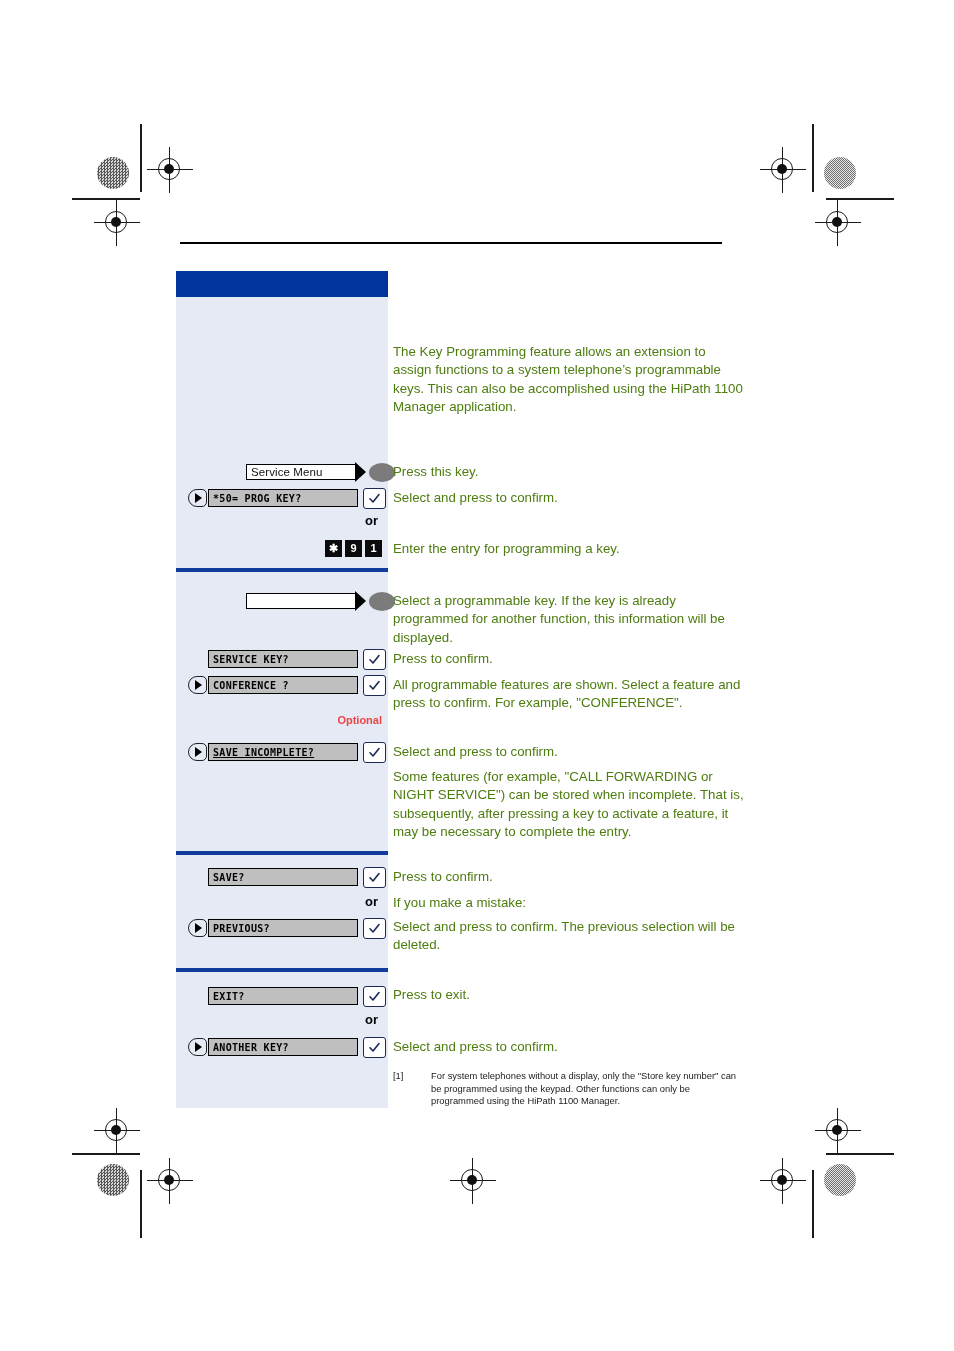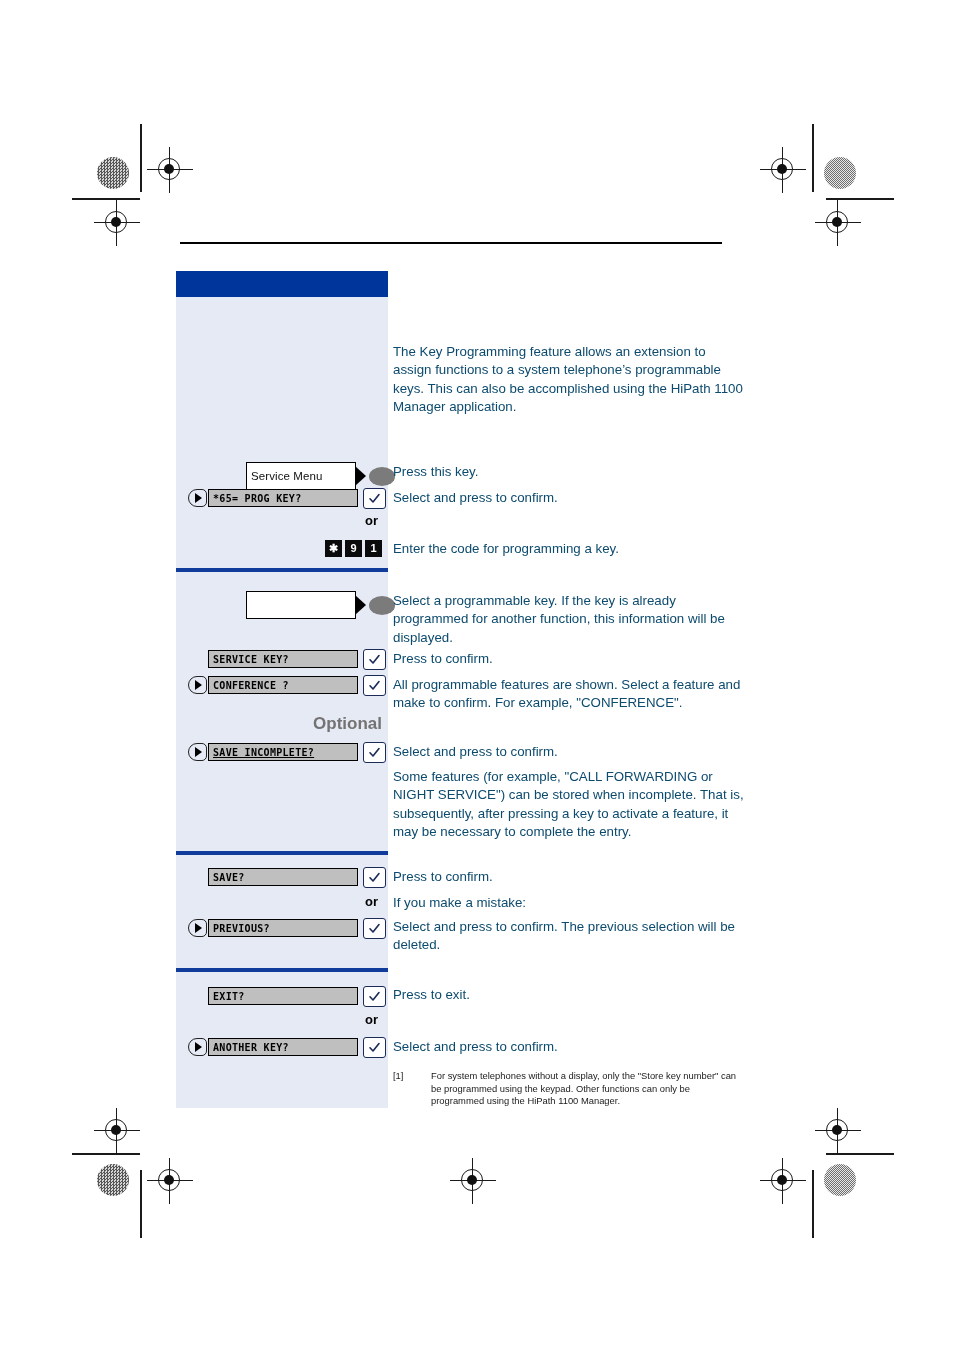--- a/index.html
+++ b/index.html
@@ -109,21 +109,21 @@
   #divider-3 { top: 968px; }
 
   
   .keyrow {
     position: absolute;
     display: flex;
     align-items: center;
   }
   .keylabel {
     position: relative;
-    height: 28px;
+    height: 16px;
     background: #ffffff;
     border: 1.6px solid #000;
     box-sizing: border-box;
     display: flex;
     align-items: center;
     padding-left: 4px;
     font-size: 11.5px;
     color: #111;
     letter-spacing: 0.1px;
   }
@@ -231,35 +231,35 @@
   .or-label {
     position: absolute;
     font-size: 13px;
     font-weight: bold;
     color: #000;
     text-align: right;
     width: 200px;
   }
   .optional-label {
     position: absolute;
-    font-size: 17px;
+    font-size: 11px;
     font-weight: bold;
-    color: #737373;
+    color: #ef4444;
     text-align: right;
     width: 200px;
   }
 
   
   .bodytext {
     position: absolute;
     left: 393px;
     width: 352px;
     font-size: 13.3px;
     line-height: 18.4px;
-    color: #0c4a6e;
+    color: #4d7c0f;
   }
   .footnote {
     position: absolute;
     left: 393px;
     width: 352px;
     font-size: 9.4px;
     line-height: 12.6px;
     color: #1a1a1a;
     display: flex;
   }
@@ -356,37 +356,37 @@
 
 <div class="keyrow" style="left:246px; top:462px;">
   <div class="keylabel" style="width:110px;">Service Menu</div>
   <div class="keywedge"></div>
   <div class="keybutton"></div>
 </div>
 <div class="bodytext" style="top:463px;">Press this key.</div>
 
 <div class="displayrow" style="left:188px; top:488px;">
   <div class="navarrow"></div>
-  <div class="displayfield">*65= PROG KEY?</div>
+  <div class="displayfield">*50= PROG KEY?</div>
   <div class="confirmbtn">
     <svg width="13" height="13" viewBox="0 0 13 13" aria-hidden="true">
         <path d="M2 6.8 L5 10 L11 2.6" stroke="#1b2a57" stroke-width="1.6" fill="none" stroke-linecap="round" stroke-linejoin="round"></path>
       </svg>
   </div>
 </div>
 <div class="bodytext" style="top:489px;">Select and press to confirm.</div>
 
 <div class="or-label" style="left:178px; top:513px;">or</div>
 
 <div class="keypad" style="left:325px; top:540px;">
   <div class="digit">✱</div>
   <div class="digit">9</div>
   <div class="digit">1</div>
 </div>
-<div class="bodytext" style="top:540px;">Enter the code for programming a key.</div>
+<div class="bodytext" style="top:540px;">Enter the entry for programming a key.</div>
 
 <div class="keyrow" style="left:246px; top:591px;">
   <div class="keylabel" style="width:110px;"></div>
   <div class="keywedge"></div>
   <div class="keybutton"></div>
 </div>
 <div class="bodytext" style="top:592px;">Select a programmable key. If the key is already programmed for another function, this information will be displayed.</div>
 
 <div class="displayrow" style="left:188px; top:649px;">
   <div class="navarrow spacer"></div>
@@ -401,21 +401,21 @@
 
 <div class="displayrow" style="left:188px; top:675px;">
   <div class="navarrow"></div>
   <div class="displayfield">CONFERENCE ?</div>
   <div class="confirmbtn">
     <svg width="13" height="13" viewBox="0 0 13 13" aria-hidden="true">
         <path d="M2 6.8 L5 10 L11 2.6" stroke="#1b2a57" stroke-width="1.6" fill="none" stroke-linecap="round" stroke-linejoin="round"></path>
       </svg>
   </div>
 </div>
-<div class="bodytext" style="top:676px;">All programmable features are shown. Select a feature and make to confirm. For example, "CONFERENCE".</div>
+<div class="bodytext" style="top:676px;">All programmable features are shown. Select a feature and press to confirm. For example, "CONFERENCE".</div>
 
 <div class="optional-label" style="left:182px; top:714px;">Optional</div>
 
 <div class="displayrow" style="left:188px; top:742px;text-decoration:underline;">
   <div class="navarrow"></div>
   <div class="displayfield">SAVE INCOMPLETE?</div>
   <div class="confirmbtn">
     <svg width="13" height="13" viewBox="0 0 13 13" aria-hidden="true">
         <path d="M2 6.8 L5 10 L11 2.6" stroke="#1b2a57" stroke-width="1.6" fill="none" stroke-linecap="round" stroke-linejoin="round"></path>
       </svg>

